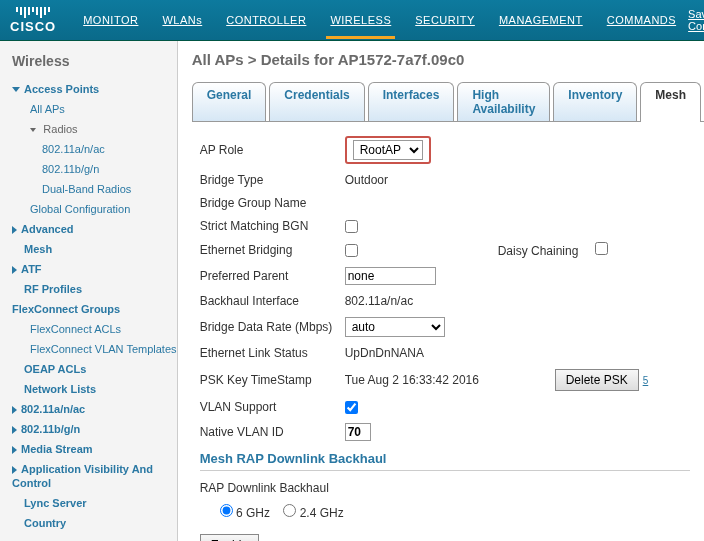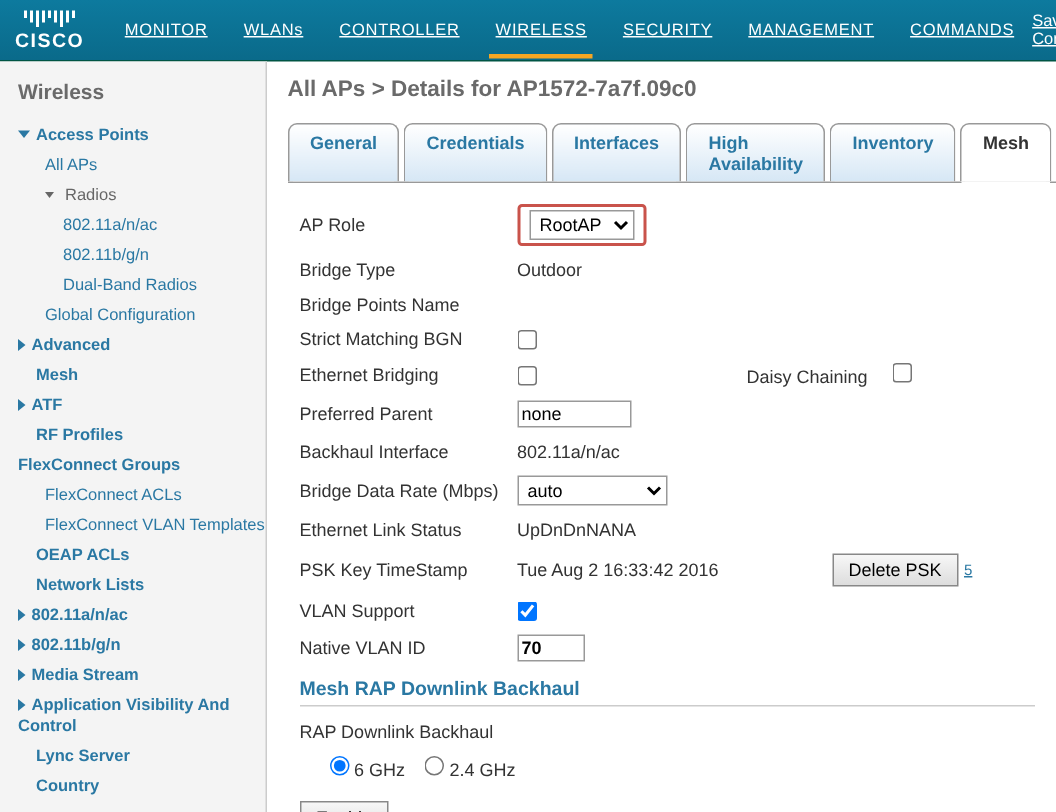--- a/index.html
+++ b/index.html
@@ -128,38 +128,38 @@
           <select style="width:70px">
             <option>RootAP</option>
           </select>
         </span>
       </div>
       <div class="row">
         <label>Bridge Type</label>
         <span class="value">Outdoor</span>
       </div>
       <div class="row">
-        <label>Bridge Points Name</label>
+        <label>Bridge Group Name</label>
       </div>
       <div class="row">
         <label>Strict Matching BGN</label>
         <input type="checkbox" style="">
       </div>
       <div class="row">
         <label>Ethernet Bridging</label>
         <input type="checkbox" style="">
         <span class="daisy">
           <span>Daisy Chaining</span>
           &nbsp;&nbsp;&nbsp;
           <input type="checkbox" style="">
         </span>
       </div>
       <div class="row">
         <label>Preferred Parent</label>
-        <input type="text" style="width: 76px;" value="none">
+        <input type="text" style="width: 91px;" value="none">
       </div>
       <div class="row">
         <label>Backhaul Interface</label>
         <span class="value">802.11a/n/ac</span>
       </div>
       <div class="row">
         <label>Bridge Data Rate (Mbps)</label>
         <select style="width:100px">
           <option>auto</option>
         </select>
@@ -173,21 +173,21 @@
         <span class="value" style="width:210px;display:inline-block">Tue Aug  2 16:33:42 2016</span>
         <button class="btn">Delete PSK</button>
         <a href="#" class="sup-link">5</a>
       </div>
       <div class="row">
         <label>VLAN Support</label>
         <input type="checkbox" checked="" style="">
       </div>
       <div class="row">
         <label>Native VLAN ID</label>
-        <input type="text" style="width: 45px; font-weight: bold;" value="70">
+        <input type="text" style="width: 26px; font-weight: bold;" value="70">
       </div>
 
       <div class="section-title">Mesh RAP Downlink Backhaul</div>
       <div class="row">
         <span>RAP Downlink Backhaul</span>
       </div>
       <div class="radio-group">
         <label><input type="radio" name="band" checked="" style=""> <span>6 GHz</span></label>
         &nbsp;&nbsp;
         <label><input type="radio" name="band" style=""> <span>2.4 GHz</span></label>

